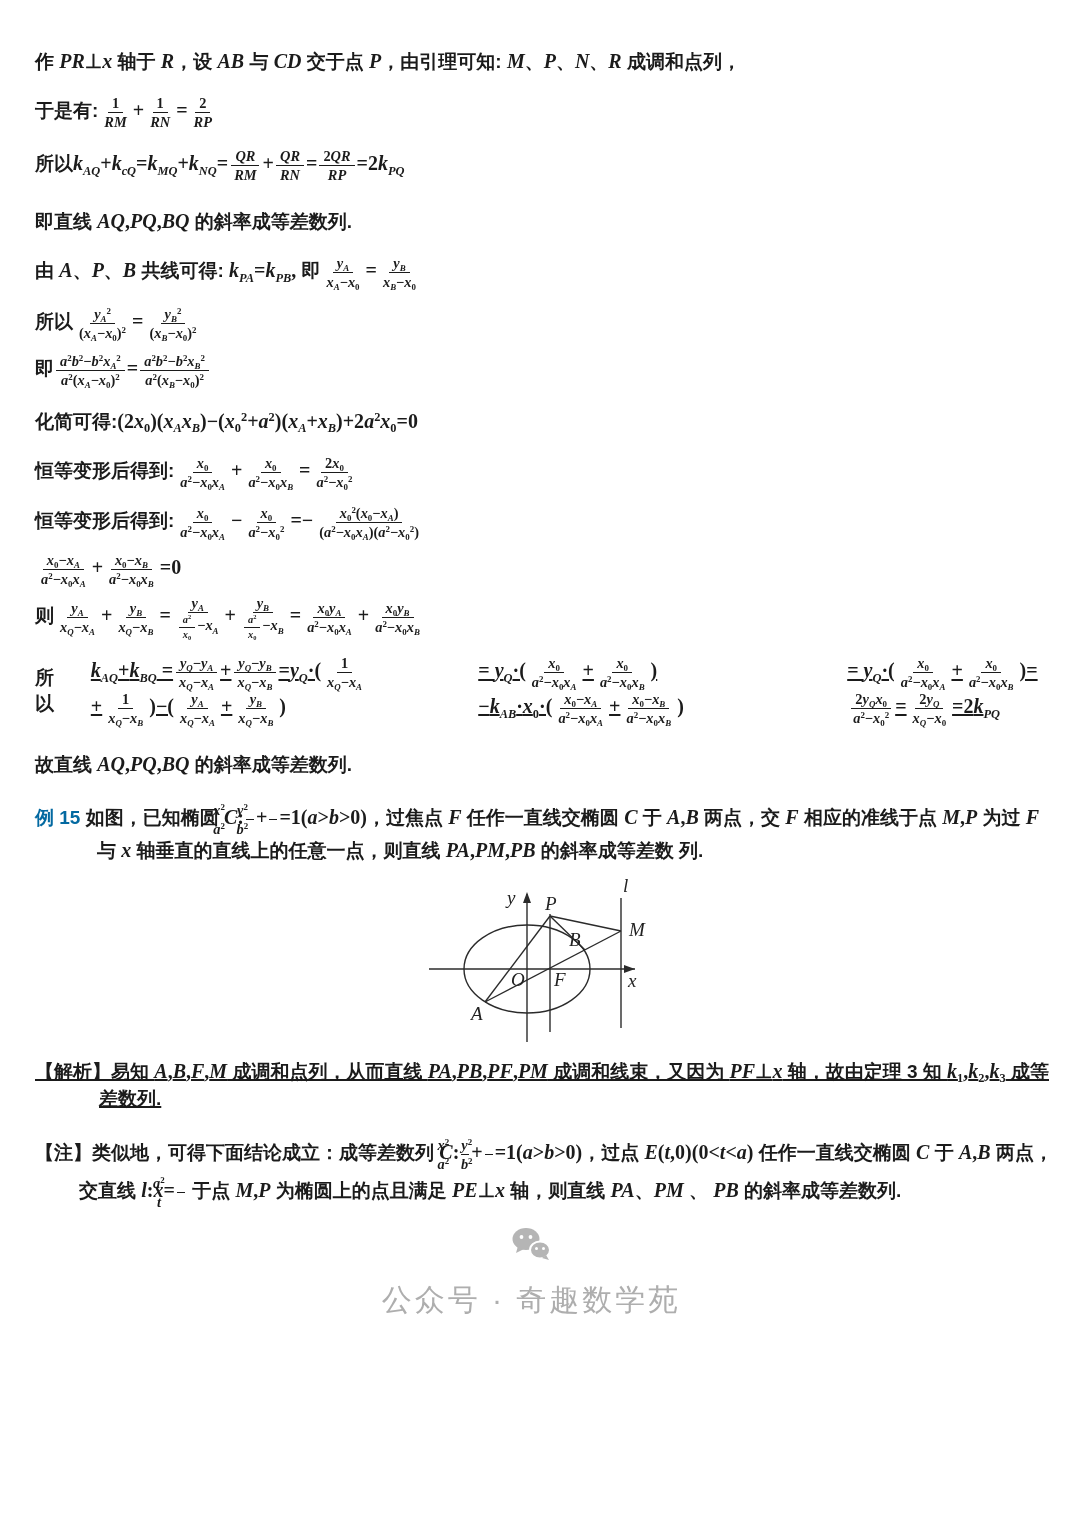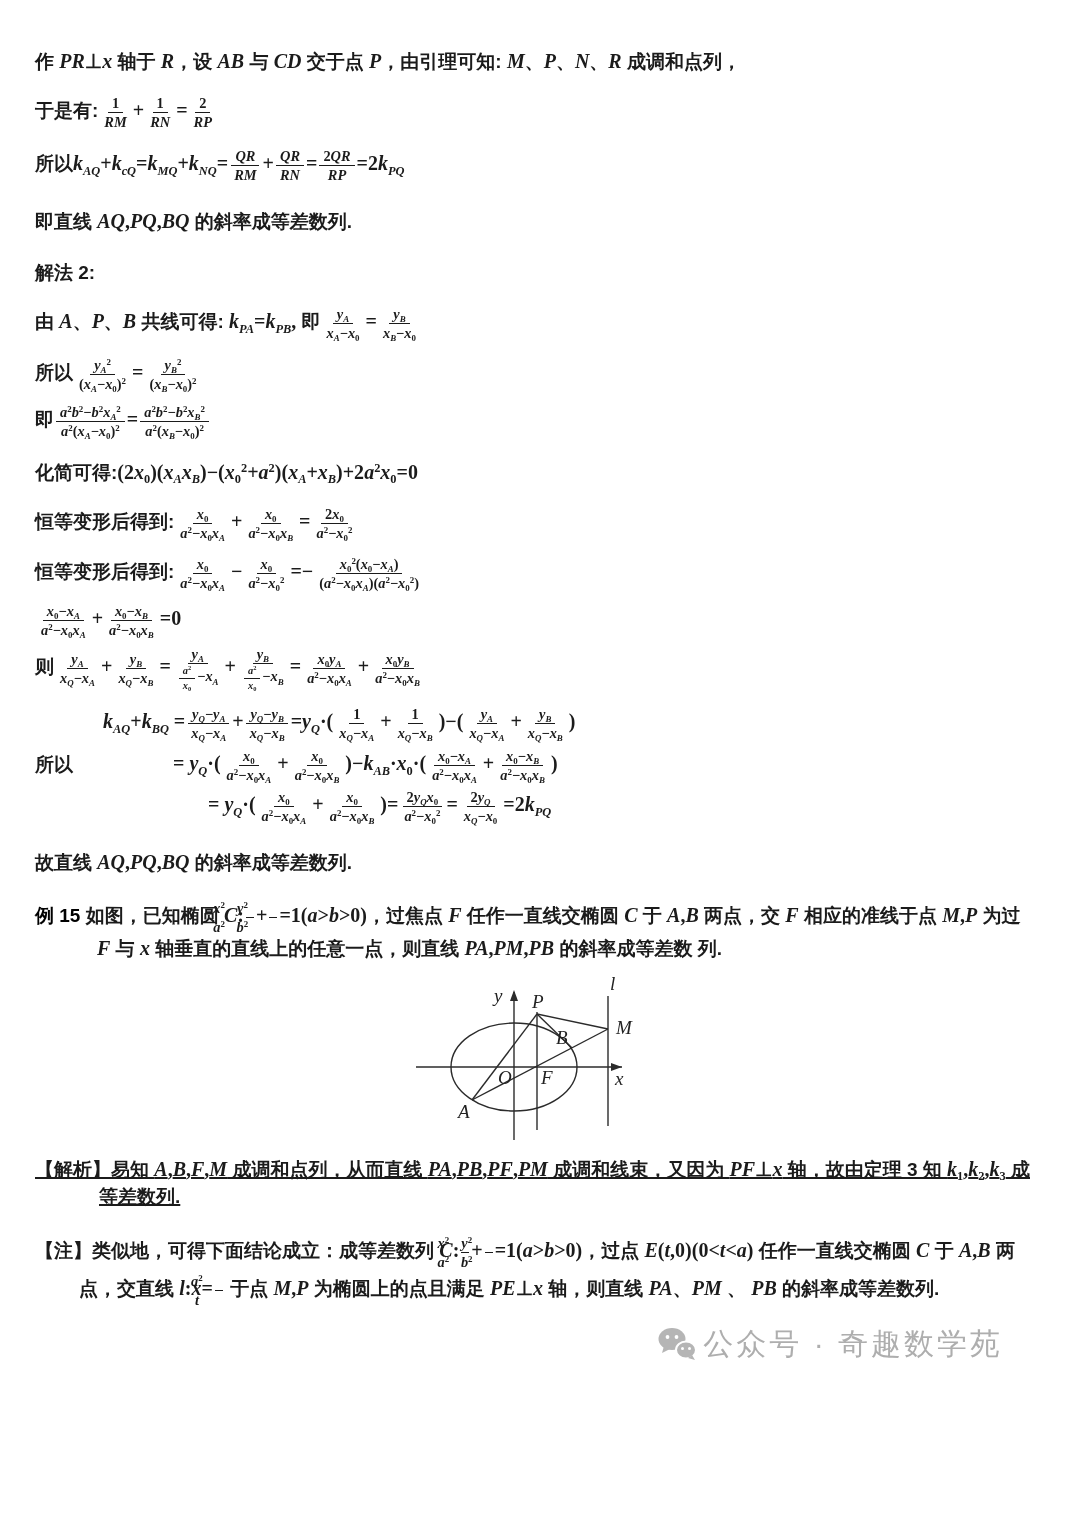--- a/index.html
+++ b/index.html
@@ -1,45 +1,45 @@
 <!DOCTYPE html>
 <html><head>
 <meta charset="utf-8">
 <style>
   html,body{margin:0;padding:0;background:#ffffff;}
   body{width:1080px;height:1526px;overflow:hidden;position:relative;
        font-family:"Liberation Serif",serif;color:#1b1b1b;}
-  .page{padding:48px 49px 0 35px;}
+  .page{padding:48px 24px 0 35px;}
   .para{margin-top:15px;font-size:20px;font-weight:700;line-height:1.35;}
   .para .zh{font-family:"Liberation Sans",sans-serif;font-style:normal;font-weight:600;font-size:0.95em;}
   .mi{font-style:italic;}
   .mo{font-style:normal;}
-  .red{color:#000000;}
+  .red{color:#0369a1;}
   sub{font-size:0.62em;vertical-align:-0.35em;line-height:0;}
   sup{font-size:0.62em;vertical-align:0.55em;line-height:0;}
   .frac{display:inline-flex;flex-direction:column;align-items:center;vertical-align:middle;
         font-size:0.72em;line-height:1.12;margin:0 2px;text-align:center;}
   .frac>.num{border-bottom:1.6px solid currentColor;padding:0 4px 1px;}
   .frac>.den{padding:1px 4px 0;}
   .hang62{padding-left:62px;text-indent:-62px;}
   .hang64{padding-left:64px;text-indent:-64px;text-decoration:underline;}
   .hang44{padding-left:44px;text-indent:-44px;line-height:1.85;}
   .solve-block{display:flex;margin-top:12px;}
   .solve-block .lead{align-self:center;font-family:"Liberation Sans",sans-serif;
         font-style:normal;font-weight:600;font-size:19px;}
-  .solve-rows{display:flex;flex-direction:column;}
+  .solve-rows{display:flex;flex-direction:row;text-decoration:underline;}
   .solve-rows .srow{margin:3px 0;font-size:20px;font-weight:700;}
   .srow.r1{padding-left:30px;}
   .srow.r2{padding-left:100px;}
   .srow.r3{padding-left:135px;}
   .figure-wrap{display:flex;justify-content:center;margin-top:10px;}
   .figure-wrap svg{transform:translateX(28px);}
   .fig-label{font-family:"Liberation Serif",serif;font-style:italic;font-size:19px;fill:#222;}
   .watermark{display:flex;justify-content:flex-end;align-items:center;
-             padding-right:28px;margin-top:16px;gap:4px;}
+             padding-right:28px;margin-top:16px;gap:16px;flex-direction:column;}
   .watermark .wm-text{font-family:"Liberation Sans",sans-serif;font-size:30px;
              color:#aeaeae;letter-spacing:3px;font-weight:400;}
 </style>
 </head>
 <body>
 
 <div class="page">
   <div class="para" style="margin-top:0"><span class="zh">作 </span><span class="mi">PR</span><span class="mo">⊥</span><span class="mi">x</span><span class="zh"> 轴于 </span><span class="mi">R</span><span class="zh">，设 </span><span class="mi">AB</span><span class="zh"> 与 </span><span class="mi">CD</span><span class="zh"> 交于点 </span><span class="mi">P</span><span class="zh">，由引理可知: </span><span class="mi">M</span><span class="zh">、</span><span class="mi">P</span><span class="zh">、</span><span class="mi">N</span><span class="zh">、</span><span class="mi">R</span><span class="zh"> 成调和点列，</span></div>
   <div class="para" style="margin-top:20px"><span class="zh">于是有:</span><span class="frac">
         <span class="num"><span class="mo">1</span></span>
@@ -55,21 +55,20 @@
         <span class="num"><span class="mi">QR</span></span>
         <span class="den"><span class="mi">RM</span></span>
       </span><span class="mo">+</span><span class="frac">
         <span class="num"><span class="mi">QR</span></span>
         <span class="den"><span class="mi">RN</span></span>
       </span><span class="mo">=</span><span class="frac">
         <span class="num"><span class="mo">2</span><span class="mi">QR</span></span>
         <span class="den"><span class="mi">RP</span></span>
       </span><span class="mo">=2</span><span class="mi">k</span><sub><span class="mi">PQ</span></sub></div>
   <div class="para" style="margin-top:24px"><span class="zh">即直线 </span><span class="mi">AQ</span><span class="mo">,</span><span class="mi">PQ</span><span class="mo">,</span><span class="mi">BQ</span><span class="zh"> 的斜率成等差数列.</span></div>
-  <div class="para" style="margin-top:24px"><span class="zh">解法 2:</span></div>
   <div class="para" style="margin-top:20px"><span class="zh">由 </span><span class="mi">A</span><span class="zh">、</span><span class="mi">P</span><span class="zh">、</span><span class="mi">B</span><span class="zh"> 共线可得:  </span><span class="mi">k</span><sub><span class="mi">PA</span></sub><span class="mo">=</span><span class="mi">k</span><sub><span class="mi">PB</span></sub><span class="mo">,</span><span class="zh"> 即</span><span class="frac">
         <span class="num"><span class="mi">y</span><sub><span class="mi">A</span></sub></span>
         <span class="den"><span class="mi">x</span><sub><span class="mi">A</span></sub><span class="mo">−</span><span class="mi">x</span><sub><span class="mo">0</span></sub></span>
       </span><span class="mo">=</span><span class="frac">
         <span class="num"><span class="mi">y</span><sub><span class="mi">B</span></sub></span>
         <span class="den"><span class="mi">x</span><sub><span class="mi">B</span></sub><span class="mo">−</span><span class="mi">x</span><sub><span class="mo">0</span></sub></span>
       </span></div>
   <div class="para" style="margin-top:16px"><span class="zh">所以</span><span class="frac">
         <span class="num"><span class="mi">y</span><sub><span class="mi">A</span></sub><sup><span class="mo">2</span></sup></span>
         <span class="den"><span class="mo">(</span><span class="mi">x</span><sub><span class="mi">A</span></sub><span class="mo">−</span><span class="mi">x</span><sub><span class="mo">0</span></sub><span class="mo">)</span><sup><span class="mo">2</span></sup></span>

